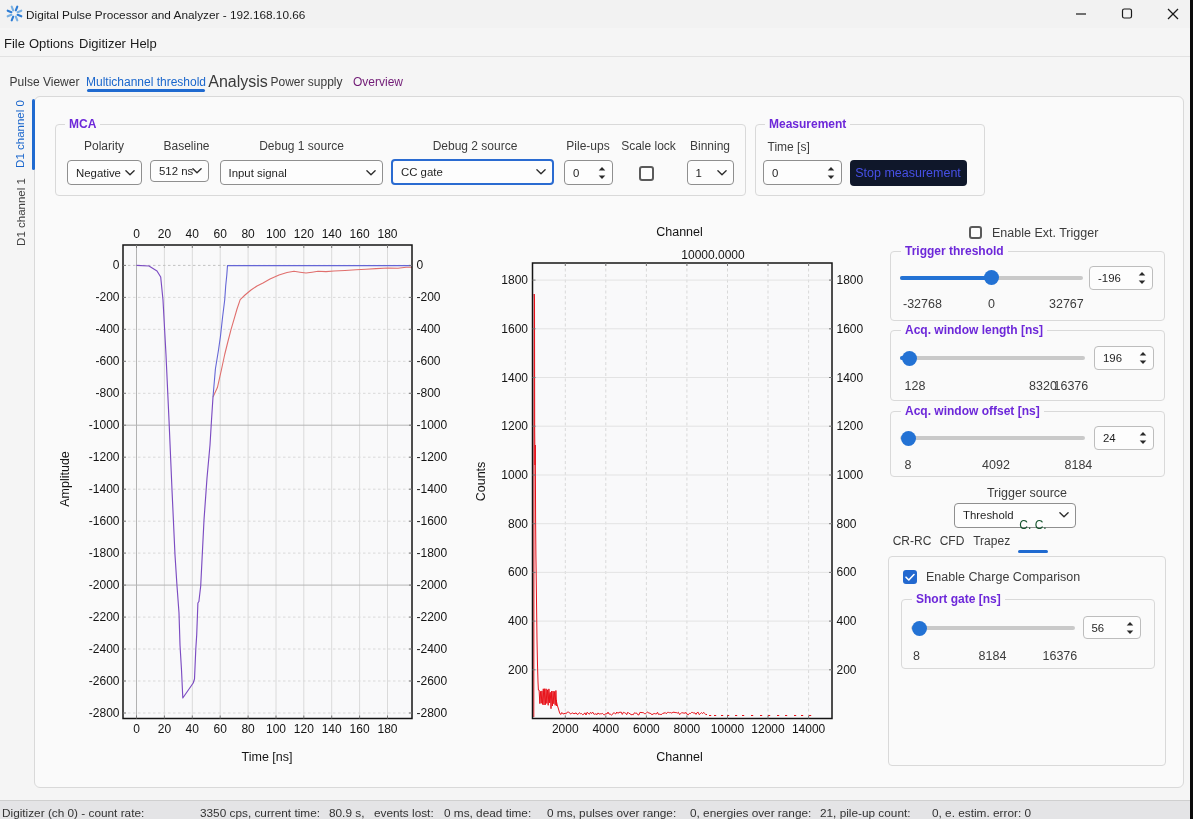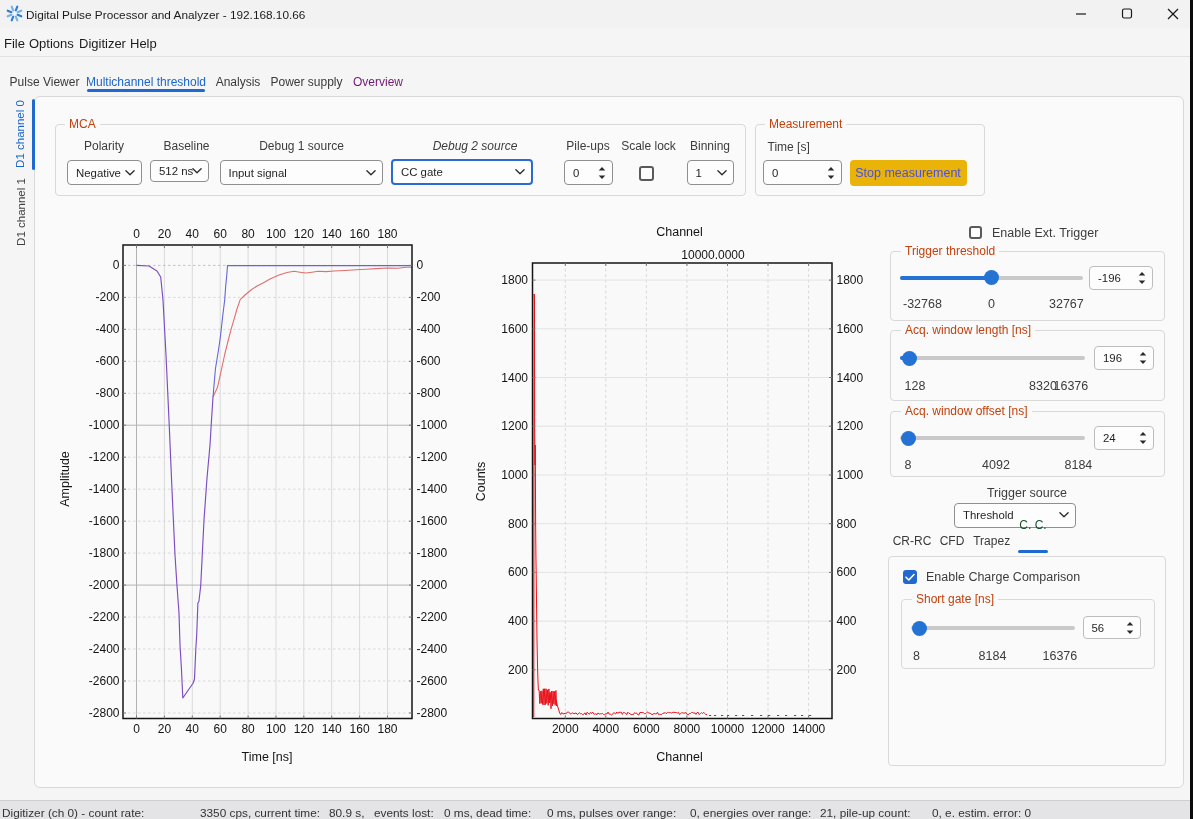--- a/index.html
+++ b/index.html
@@ -1,21 +1,21 @@
 <!DOCTYPE html>
 <html><head><meta charset="utf-8"><style>
 *{margin:0;padding:0;box-sizing:border-box}
 html,body{width:1193px;height:819px;overflow:hidden;font-family:"Liberation Sans",sans-serif;background:#f5f5f5}
 .abs{position:absolute}
 .lbl{font-size:12px;color:#3c3c3c;white-space:nowrap}
 .dark{color:#1b1b1b}
 .dd{background:#fdfdfd;border:1px solid #8f8f8f;border-radius:4px}
 .ddt{position:absolute;left:8px;top:50%;transform:translateY(-50%);font-size:11.4px;color:#1f1f1f;white-space:nowrap}
 .gb{border:1px solid #d9d9d9;border-radius:4px}
-.gbl{position:absolute;top:-8px;font-size:12px;font-weight:normal;color:#c2410c;background:#fafafa;padding:0 4px;white-space:nowrap}
+.gbl{position:absolute;top:-8px;font-size:12px;font-weight:bold;color:#6d28d9;background:#fafafa;padding:0 4px;white-space:nowrap}
 .track{position:absolute;height:4px;border-radius:2px;background:#c9c9c9}
 .tfill{position:absolute;height:4px;border-radius:2px;background:#2372d4}
 .thumb{position:absolute;width:15px;height:15px;border-radius:50%;background:#2372d4}
 .chev{position:absolute;top:50%;transform:translateY(-50%)}
 svg{display:block}
 </style></head><body>
 <div class="abs" style="left:0;top:0;width:1193px;height:28px;background:#f2f2f2"></div>
 <svg class="abs" style="left:6px;top:5px" width="17" height="17" viewBox="0 0 17 17">
     <line x1="11.6" y1="9.8" x2="15.3" y2="11.3" stroke="#2b7bd4" stroke-width="2.1" stroke-linecap="round"></line>
     <line x1="9.8" y1="11.6" x2="11.3" y2="15.3" stroke="#79b0e2" stroke-width="2.1" stroke-linecap="round"></line>
@@ -34,35 +34,35 @@
     <line x1="108" y1="9" x2="98" y2="19" stroke="#1a1a1a" stroke-width="1.2"></line>
   </svg>
 <div class="abs" style="left:0;top:28px;width:1193px;height:28px;background:#f5f5f5"></div>
 <div class="abs lbl dark" style="left:4px;top:36px;font-size:13px">File</div>
 <div class="abs lbl dark" style="left:29px;top:36px;font-size:13px">Options</div>
 <div class="abs lbl dark" style="left:79px;top:36px;font-size:13px">Digitizer</div>
 <div class="abs lbl dark" style="left:130px;top:36px;font-size:13px">Help</div>
 <div class="abs" style="left:0;top:56px;width:1193px;height:1px;background:#e2e2e2"></div>
 <div class="abs lbl" style="left:44.5px;top:82px;transform:translate(-50%,-50%);font-size:12px;color:#3a3a3a">Pulse Viewer</div>
 <div class="abs lbl" style="left:146px;top:82px;transform:translate(-50%,-50%);font-size:12px;color:#1a66cc">Multichannel threshold</div>
-<div class="abs lbl" style="left:238px;top:82px;transform:translate(-50%,-50%);font-size:12px;color:#3a3a3a">Analysis</div>
+<div class="abs lbl" style="left:238px;top:82px;transform:translate(-50%,-50%);font-size:16px;color:#3a3a3a">Analysis</div>
 <div class="abs lbl" style="left:306.5px;top:82px;transform:translate(-50%,-50%);font-size:12px;color:#3a3a3a">Power supply</div>
 <div class="abs lbl" style="left:378px;top:82px;transform:translate(-50%,-50%);font-size:12px;color:#701a75">Overview</div>
 <div class="abs" style="left:87px;top:89px;width:118px;height:3px;border-radius:1.5px;background:#1f6ad0"></div>
 <div class="abs" style="left:34px;top:96px;width:1150px;height:692px;background:#fafafa;border:1px solid #d9d9d9;border-radius:6px"></div>
 <div class="abs" style="left:31.5px;top:98.5px;width:3.5px;height:71px;background:#1f6ad0;border-radius:2px"></div>
 <div class="abs lbl" style="left:20px;top:134px;transform:translate(-50%,-50%);font-size:11.5px;color:#1a66cc;transform:translate(-50%,-50%) rotate(-90deg)">D1 channel 0</div>
 <div class="abs lbl" style="left:21px;top:212px;transform:translate(-50%,-50%);font-size:11.5px;color:#3f3f3f;transform:translate(-50%,-50%) rotate(-90deg)">D1 channel 1</div>
 <div class="abs gb" style="left:55px;top:124px;width:691px;height:72px">
     <span class="gbl" style="left:9px">MCA</span>
   </div>
 <div class="abs lbl" style="left:104px;top:146px;transform:translate(-50%,-50%);">Polarity</div>
 <div class="abs lbl" style="left:179.5px;top:146px;transform:translate(-50%,-50%);margin-left:7px;">Baseline</div>
 <div class="abs lbl" style="left:301.5px;top:146px;transform:translate(-50%,-50%);">Debug 1 source</div>
-<div class="abs lbl" style="left:475px;top:146px;transform:translate(-50%,-50%);font-style:italic;">Debug 2 source</div>
+<div class="abs lbl" style="left:475px;top:146px;transform:translate(-50%,-50%);">Debug 2 source</div>
 <div class="abs lbl" style="left:588px;top:146px;transform:translate(-50%,-50%);">Pile-ups</div>
 <div class="abs lbl" style="left:648.5px;top:146px;transform:translate(-50%,-50%);">Scale lock</div>
 <div class="abs lbl" style="left:710px;top:146px;transform:translate(-50%,-50%);">Binning</div>
 <div class="abs dd" style="left:67px;top:160px;width:75px;height:25px;border:1px solid #8f8f8f">
     <span class="ddt">Negative</span>
     <svg class="chev" style="right:6px" width="10" height="7" viewBox="0 0 11 7">
       <path d="M1,1 L5.5,5.5 L10,1" fill="none" stroke="#2f2f2f" stroke-width="1.5" stroke-linecap="round" stroke-linejoin="round"></path>
     </svg>
   </div>
 <div class="abs dd" style="left:150px;top:160px;width:58.5px;height:22px;border:1px solid #8f8f8f">
@@ -70,21 +70,21 @@
     <svg class="chev" style="right:6px" width="10" height="7" viewBox="0 0 11 7">
       <path d="M1,1 L5.5,5.5 L10,1" fill="none" stroke="#2f2f2f" stroke-width="1.5" stroke-linecap="round" stroke-linejoin="round"></path>
     </svg>
   </div>
 <div class="abs dd" style="left:219.5px;top:160px;width:163px;height:25px;border:1px solid #8f8f8f">
     <span class="ddt">Input signal</span>
     <svg class="chev" style="right:6px" width="10" height="7" viewBox="0 0 11 7">
       <path d="M1,1 L5.5,5.5 L10,1" fill="none" stroke="#2f2f2f" stroke-width="1.5" stroke-linecap="round" stroke-linejoin="round"></path>
     </svg>
   </div>
-<div class="abs dd" style="left:391px;top:159px;width:142px;height:26px;border:2px solid #2a6bd1">
+<div class="abs dd" style="left:391px;top:159px;width:163px;height:26px;border:2px solid #2a6bd1">
     <span class="ddt">CC gate</span>
     <svg class="chev" style="right:6px" width="10" height="7" viewBox="0 0 11 7">
       <path d="M1,1 L5.5,5.5 L10,1" fill="none" stroke="#2f2f2f" stroke-width="1.5" stroke-linecap="round" stroke-linejoin="round"></path>
     </svg>
   </div>
 <div class="abs" style="left:564px;top:160px;width:49px;height:25px;background:#fdfdfd;border:1px solid #8f8f8f;border-radius:4px">
     <span class="ddt">0</span>
     <svg class="chev" style="right:6px" width="8" height="15" viewBox="0 0 9 16">
       <path d="M0.8,5.2 L4.5,1.2 L8.2,5.2 Z" fill="#2a2a2a"></path>
       <path d="M0.8,10.8 L4.5,14.8 L8.2,10.8 Z" fill="#2a2a2a"></path>
@@ -101,21 +101,21 @@
     <span class="gbl" style="left:9px">Measurement</span>
   </div>
 <div class="abs lbl" style="left:767.5px;top:139.5px;">Time [s]</div>
 <div class="abs" style="left:763px;top:160px;width:78.5px;height:25px;background:#fdfdfd;border:1px solid #8f8f8f;border-radius:4px">
     <span class="ddt">0</span>
     <svg class="chev" style="right:6px" width="8" height="15" viewBox="0 0 9 16">
       <path d="M0.8,5.2 L4.5,1.2 L8.2,5.2 Z" fill="#2a2a2a"></path>
       <path d="M0.8,10.8 L4.5,14.8 L8.2,10.8 Z" fill="#2a2a2a"></path>
     </svg>
   </div>
-<div class="abs" style="left:849.5px;top:160px;width:117px;height:25.5px;background:#eab308;border-radius:4px">
+<div class="abs" style="left:849.5px;top:160px;width:117px;height:25.5px;background:#0f172a;border-radius:4px">
     <div style="position:absolute;left:50%;top:50%;transform:translate(-50%,-50%);font-size:12.5px;color:#4750e6;white-space:nowrap">Stop measurement</div>
   </div>
 <div class="abs" style="left:969px;top:226px;width:13px;height:13px;border:2px solid #5a5a5a;border-radius:3px;background:#fdfdfd"></div>
 <div class="abs lbl" style="left:992px;top:226px;font-size:12.5px">Enable Ext. Trigger</div>
 <div class="abs gb" style="left:890px;top:251px;width:275px;height:69.5px">
     <span class="gbl" style="left:10px;background:#fafafa">Trigger threshold</span>
   </div>
 <div class="abs track" style="left:900px;top:275.7px;width:183px"></div>
 <div class="abs tfill" style="left:900px;top:275.7px;width:91px"></div>
 <div class="abs thumb" style="left:983.5px;top:270.2px"></div>

